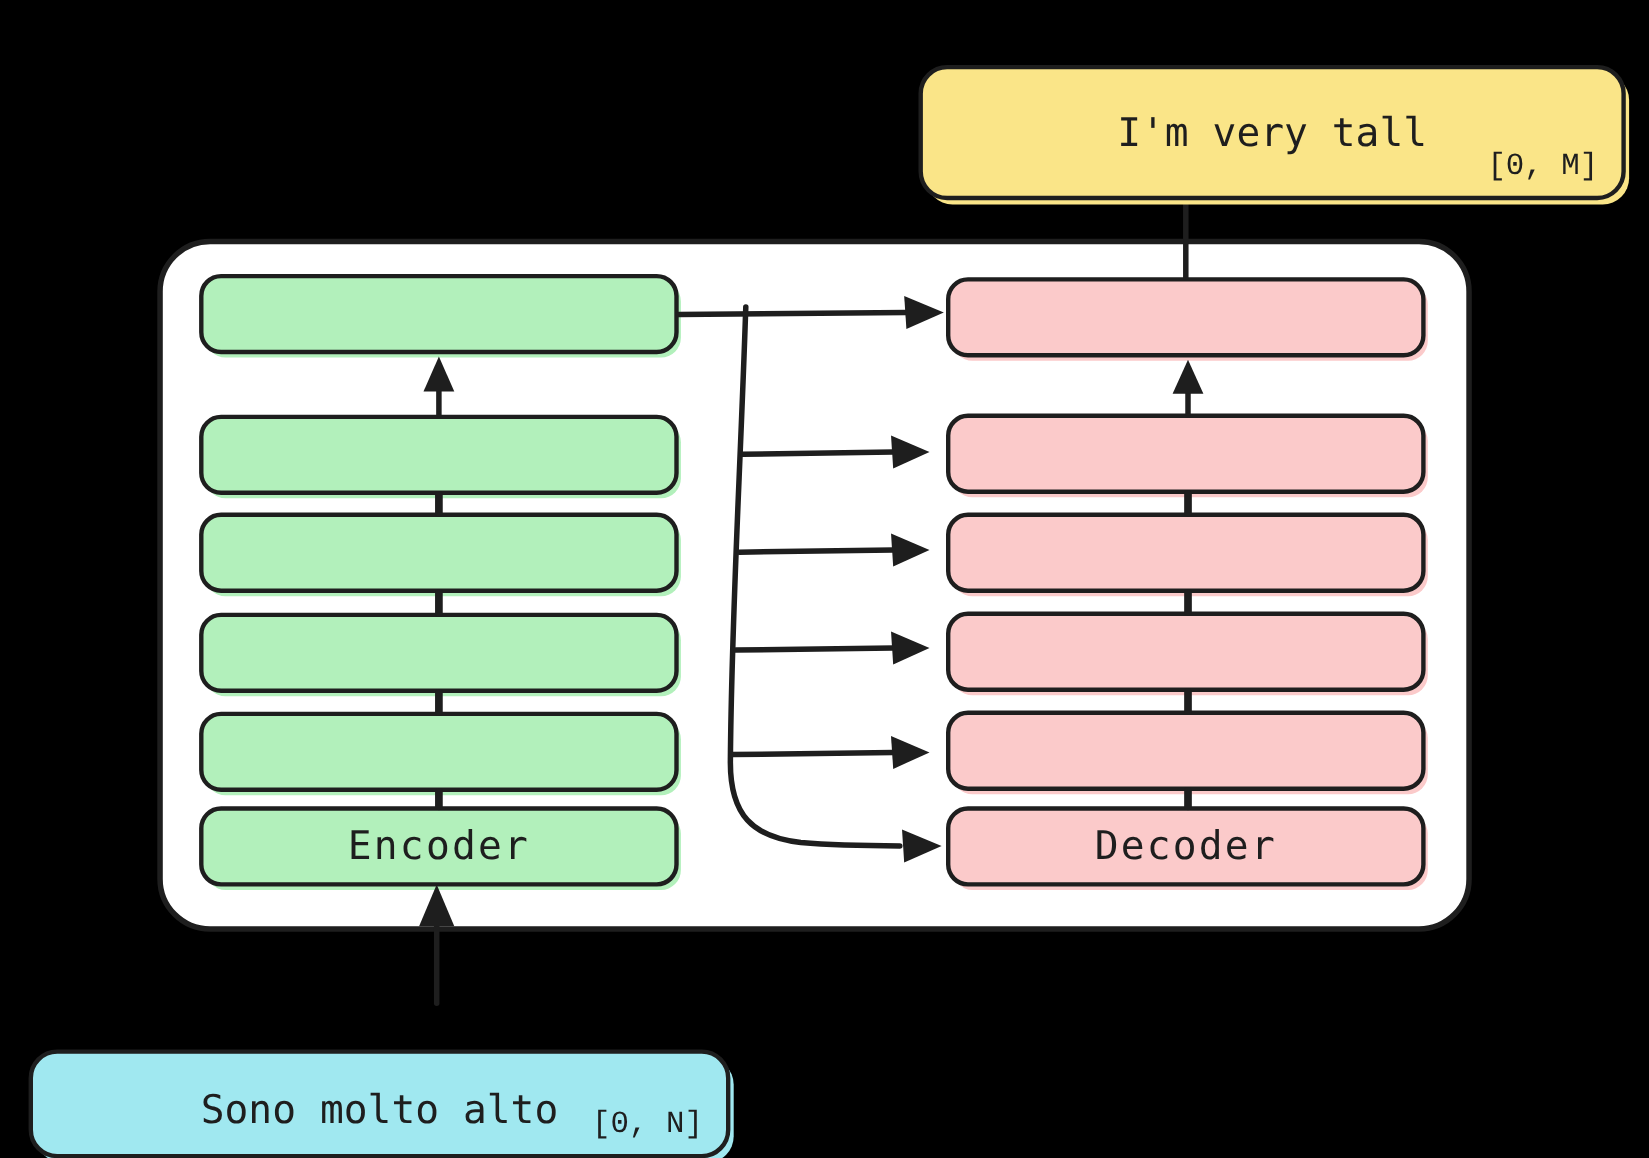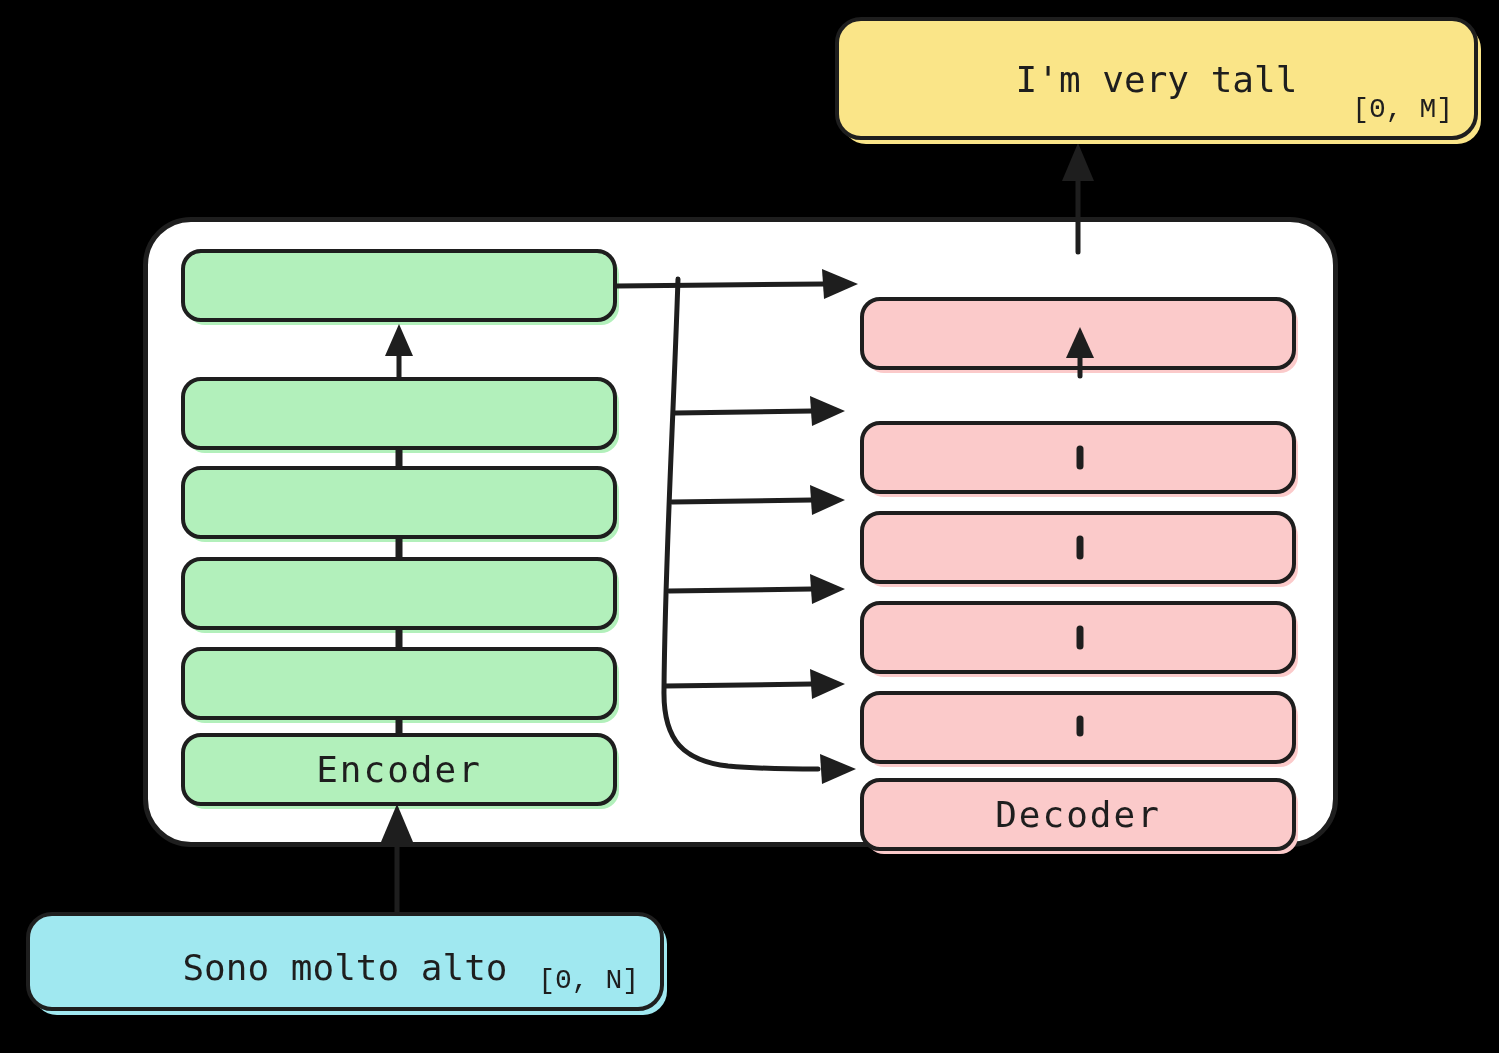--- a/index.html
+++ b/index.html
@@ -3,21 +3,21 @@
 <meta charset="utf-8">
 <style>
   html,body{margin:0;padding:0;background:var(--background,#000);}
   .canvas{
     position:relative;width:1499px;height:1053px;overflow:hidden;
     background:var(--background,#000);
     font-family:"DejaVu Sans Mono","Liberation Mono",monospace;
     color:var(--stroke,#1e1e1e);
   }
   
-  .box{position:absolute;box-sizing:border-box;border:4px solid var(--stroke,#1e1e1e);}
+  .box{position:absolute;box-sizing:border-box;border:4px solid var(--stroke,#1e1e1e);margin-top:42px;}
   .output-box{
     left:835px;top:17px;width:643px;height:123px;border-radius:26px;
     background:var(--output-fill,#FAE588);
     box-shadow:5px 6px 0 -2px var(--output-fill,#FAE588);
     display:flex;align-items:center;justify-content:center;
   }
   .input-box{
     left:26px;top:912px;width:638px;height:99px;border-radius:26px;
     background:var(--input-fill,#A0E8F0);
     box-shadow:5px 6px 0 -2px var(--input-fill,#A0E8F0);
@@ -37,21 +37,21 @@
   
   .layer{
     position:absolute;box-sizing:border-box;height:73px;width:436px;
     border:4px solid var(--stroke,#1e1e1e);border-radius:20px;
     display:flex;align-items:center;justify-content:center;
     font-size:36px;letter-spacing:2px;
   }
   .enc{left:181px;background:var(--encoder-fill,#B2F0BB);
        box-shadow:4px 5px 0 -2px var(--encoder-fill,#B2F0BB);}
   .dec{left:860px;background:var(--decoder-fill,#FBCACA);
-       box-shadow:4px 5px 0 -2px var(--decoder-fill,#FBCACA);margin-top:45px;}
+       box-shadow:4px 5px 0 -2px var(--decoder-fill,#FBCACA);}
   .enc.l1{top:249px}.enc.l2{top:377px}.enc.l3{top:466px}
   .enc.l4{top:557px}.enc.l5{top:647px}.enc.l6{top:733px}
   .dec.l1{top:252px}.dec.l2{top:376px}.dec.l3{top:466px}
   .dec.l4{top:556px}.dec.l5{top:646px}.dec.l6{top:733px}
   
   .connectors{position:absolute;left:0;top:0;width:1499px;height:1053px;pointer-events:none;}
   .connectors path{stroke:var(--stroke,#1e1e1e);fill:none;stroke-linecap:round;}
   .connectors path.head{fill:var(--stroke,#1e1e1e);stroke:none;}
   .w5{stroke-width:5px}.w7{stroke-width:7px}
 </style>

